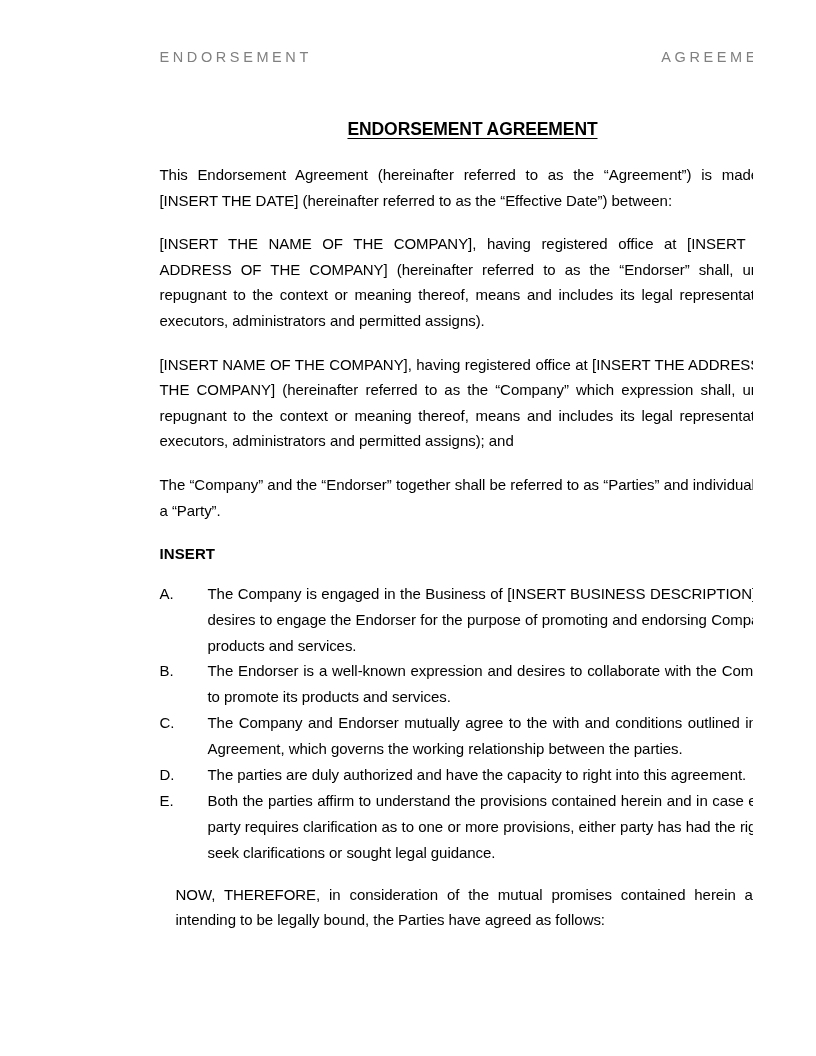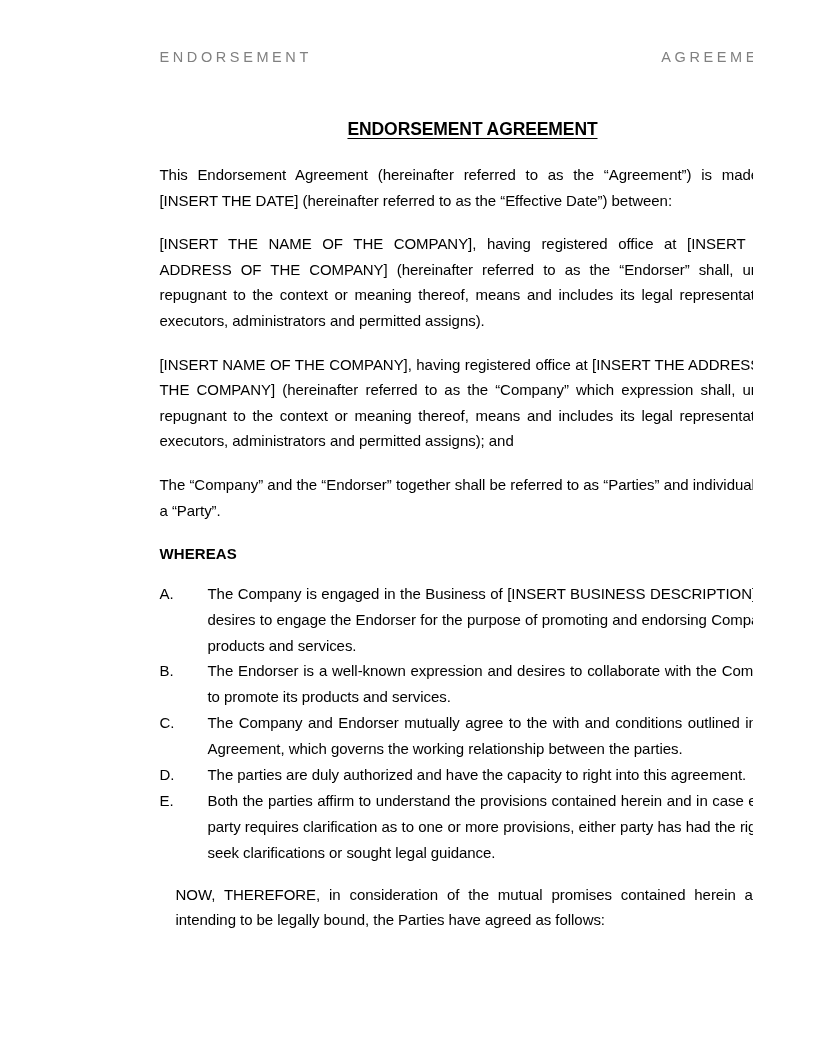--- a/index.html
+++ b/index.html
@@ -139,21 +139,21 @@
     <h1 class="doc-title">ENDORSEMENT AGREEMENT</h1>
 
     <p class="para">This Endorsement Agreement (hereinafter referred to as the “Agreement”) is made on [INSERT THE DATE] (hereinafter referred to as the “Effective Date”) between:</p>
 
     <p class="para">[INSERT THE NAME OF THE COMPANY], having registered office at [INSERT THE ADDRESS OF THE COMPANY] (hereinafter referred to as the “Endorser” shall, unless repugnant to the context or meaning thereof, means and includes its legal representatives, executors, administrators and permitted assigns).</p>
 
     <p class="para">[INSERT NAME OF THE COMPANY], having registered office at [INSERT THE ADDRESS OF THE COMPANY] (hereinafter referred to as the “Company” which expression shall, unless repugnant to the context or meaning thereof, means and includes its legal representatives, executors, administrators and permitted assigns); and</p>
 
     <p class="para">The “Company” and the “Endorser” together shall be referred to as “Parties” and individually as a “Party”.</p>
 
-    <div class="whereas">WHEREAS</div>
+    <div class="whereas">INSERT</div>
 
     <ol class="list">
       <li class="list-item">
         <span class="list-marker">A.</span>
         <span>The Company is engaged in the Business of [INSERT BUSINESS DESCRIPTION] and desires to engage the Endorser for the purpose of promoting and endorsing Company’s products and services.</span>
       </li>
       <li class="list-item">
         <span class="list-marker">B.</span>
         <span>The Endorser is a well-known expression and desires to collaborate with the Company to promote its products and services.</span>
       </li>

